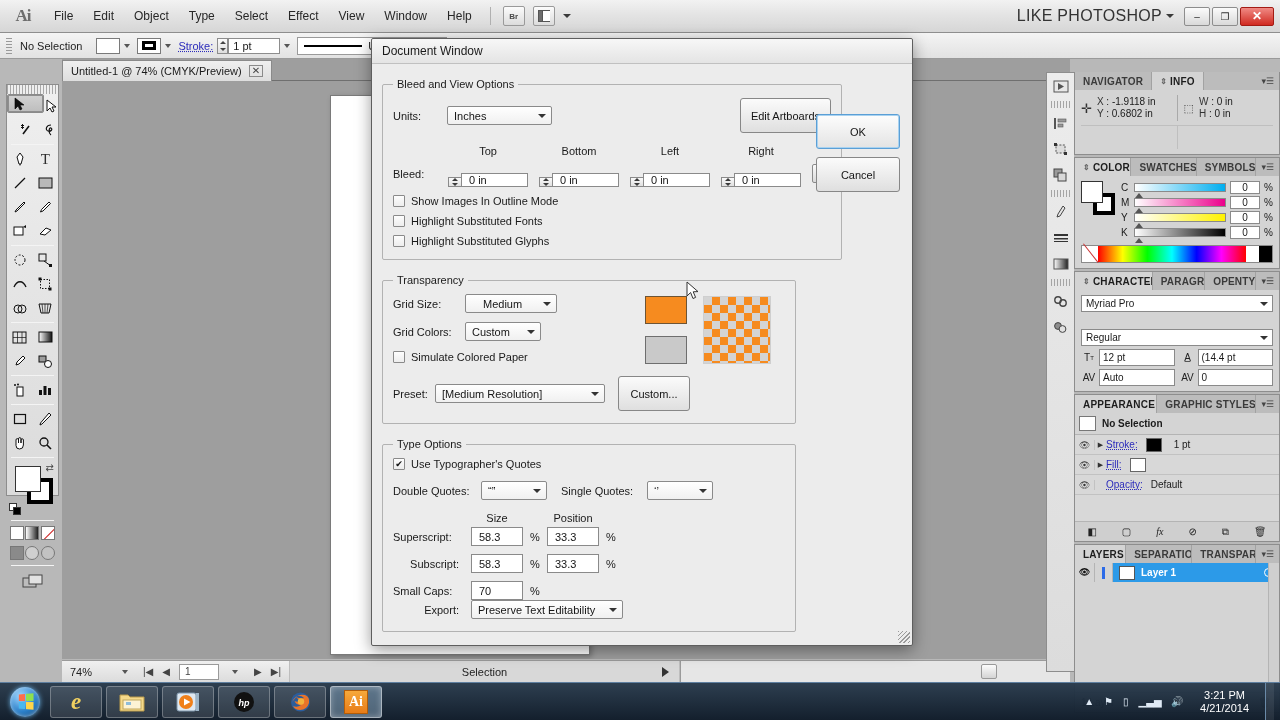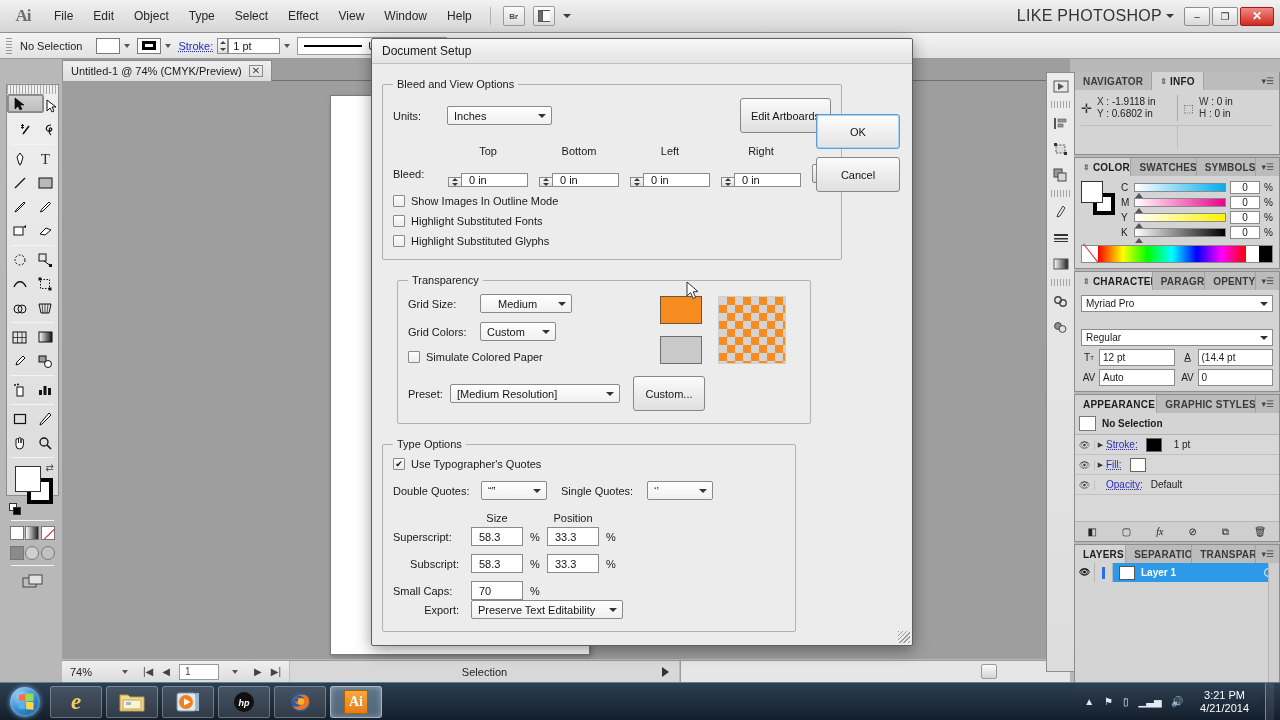--- a/index.html
+++ b/index.html
@@ -946,21 +946,21 @@
           <span>⇥</span>
           <span>⧉</span>
           <span>🗑</span>
         </span>
       </div>
     </div>
   </div>
 
   <div class="dlg">
     <div class="dlg-title">
-      <span>Document Setup</span>
+      <span>Document Window</span>
     </div>
     <div class="dlg-body">
 
       <div style="position:absolute; right:12px; top:50px; width:84px;">
         <div class="btn primary" style="width:84px; margin-bottom:8px;">OK</div>
         <div class="btn" style="width:84px;">Cancel</div>
       </div>
 
       <fieldset class="grp" style="width:414px; margin-top:6px;">
         <legend>Bleed and View Options</legend>
@@ -1025,21 +1025,21 @@
         <div class="chkline">
           <span class="chk"></span>
           <span class="lbl">Highlight Substituted Fonts</span>
         </div>
         <div class="chkline">
           <span class="chk"></span>
           <span class="lbl">Highlight Substituted Glyphs</span>
         </div>
       </fieldset>
 
-      <fieldset class="grp" style="width:414px;margin-left:15px;">
+      <fieldset class="grp" style="width:414px;">
         <legend>Transparency</legend>
         <div style="display:flex;">
           <div style="flex:1;">
             <div style="display:flex;align-items:center;">
               <span class="lbl" style="width:72px;">Grid Size:</span>
               <span class="sel" style="width:92px;padding-left:17px;">
                 <span>Medium</span>
                 <i class="cv"></i>
               </span>
             </div>

